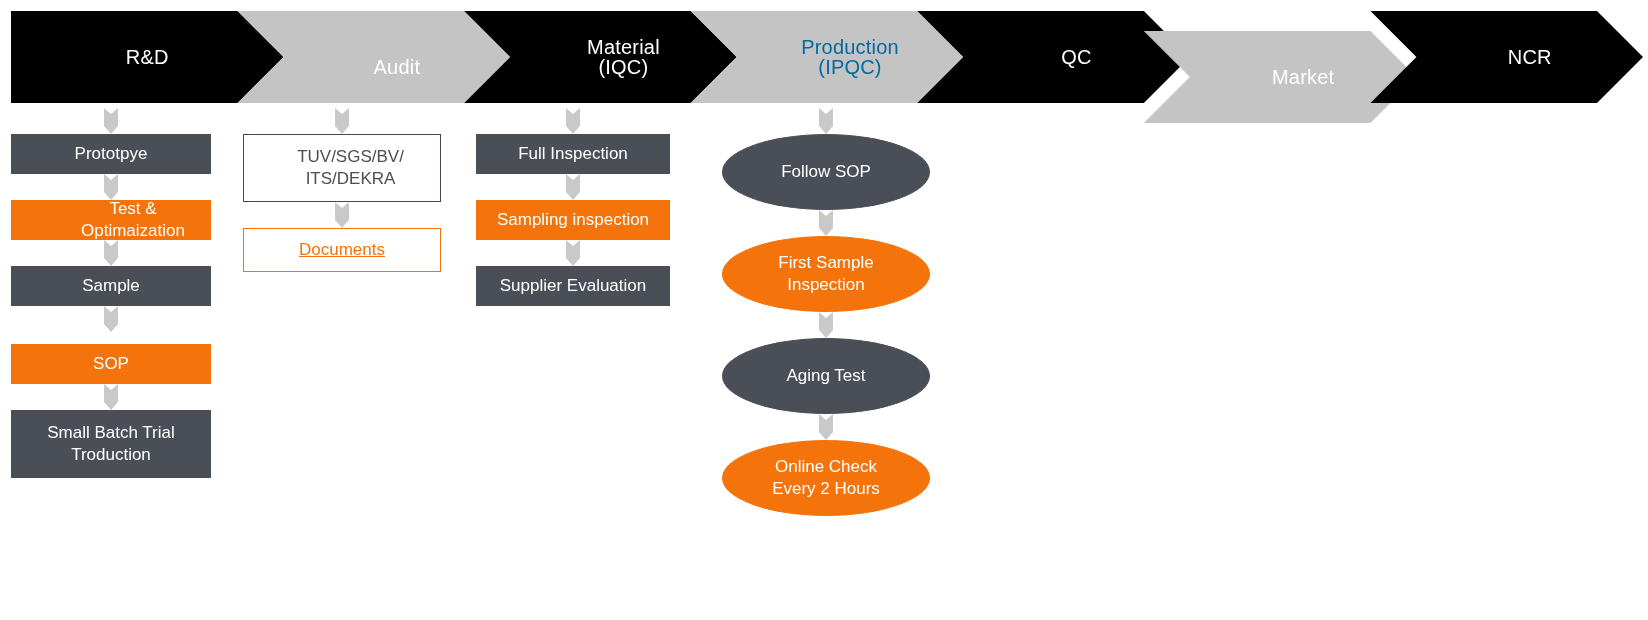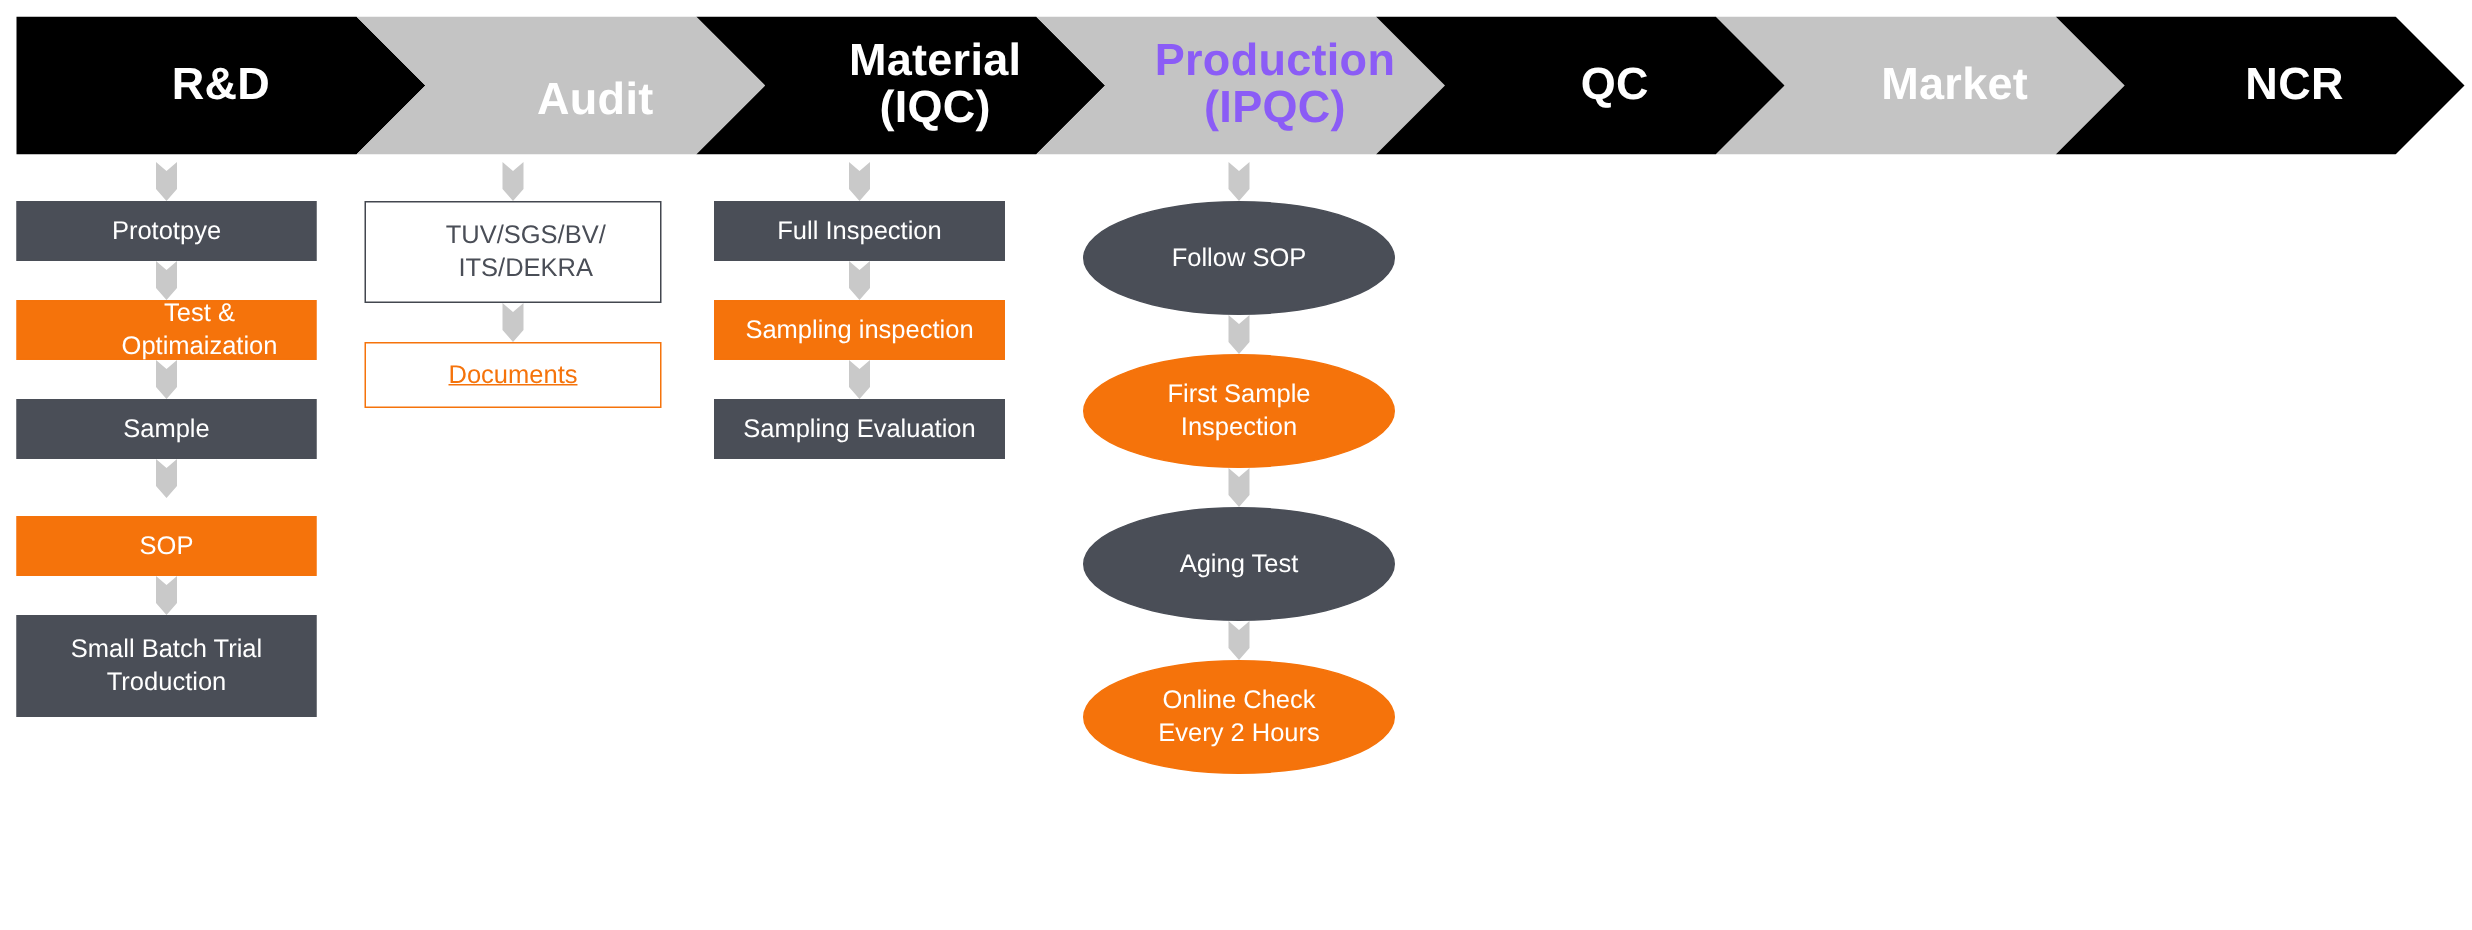--- a/index.html
+++ b/index.html
@@ -28,22 +28,22 @@
     position: absolute;
     top: 0;
     height: 92px;
     display: flex;
     align-items: center;
     justify-content: center;
     box-sizing: border-box;
   }
   .chev-label {
     color: #ffffff;
-    font-weight: bold;
-    font-size: 30px;
+    font-weight: normal;
+    font-size: 20px;
     line-height: 1.02;
     text-align: center;
     letter-spacing: 0.2px;
     white-space: pre-line;
     position: relative;
     z-index: 2;
   }
 
   
   .column {
@@ -121,30 +121,30 @@
       <svg width="1648" height="92" viewBox="0 0 1648 92" style="position: absolute; left: 0px; top: 0px; z-index: 1;">
         <path d="M 464.14285714285717 0 L 690.7142857142858 0 L 736.7142857142858 46 L 690.7142857142858 92 L 464.14285714285717 92 L 510.14285714285717 46 Z" fill="#000000"></path>
       </svg>
       <div class="chev-label" style="position: absolute; left: 510.143px; top: 0px; width: 226.571px; height: 92px; display: flex; align-items: center; justify-content: center; color: rgb(255, 255, 255);">Material
 (IQC)</div>
     </div>
     <div class="chev" style="left: 0px; width: 1648px; pointer-events: none;">
       <svg width="1648" height="92" viewBox="0 0 1648 92" style="position: absolute; left: 0px; top: 0px; z-index: 1;">
         <path d="M 690.7142857142858 0 L 917.2857142857143 0 L 963.2857142857143 46 L 917.2857142857143 92 L 690.7142857142858 92 L 736.7142857142858 46 Z" fill="#C4C4C4"></path>
       </svg>
-      <div class="chev-label" style="position: absolute; left: 736.714px; top: 0px; width: 226.571px; height: 92px; display: flex; align-items: center; justify-content: center; color: #8b5cf6;">Production
+      <div class="chev-label" style="position: absolute; left: 736.714px; top: 0px; width: 226.571px; height: 92px; display: flex; align-items: center; justify-content: center; color: #0369a1;">Production
 (IPQC)</div>
     </div>
     <div class="chev" style="left: 0px; width: 1648px; pointer-events: none;">
       <svg width="1648" height="92" viewBox="0 0 1648 92" style="position: absolute; left: 0px; top: 0px; z-index: 1;">
         <path d="M 917.2857142857143 0 L 1143.857142857143 0 L 1189.857142857143 46 L 1143.857142857143 92 L 917.2857142857143 92 L 963.2857142857143 46 Z" fill="#000000"></path>
       </svg>
       <div class="chev-label" style="position: absolute; left: 963.286px; top: 0px; width: 226.571px; height: 92px; display: flex; align-items: center; justify-content: center; color: rgb(255, 255, 255);">QC</div>
     </div>
-    <div class="chev" style="left: 0px; width: 1648px; pointer-events: none;">
+    <div class="chev" style="left: 0px; width: 1648px; pointer-events: none; margin-top: 20px;">
       <svg width="1648" height="92" viewBox="0 0 1648 92" style="position: absolute; left: 0px; top: 0px; z-index: 1;">
         <path d="M 1143.857142857143 0 L 1370.4285714285716 0 L 1416.4285714285716 46 L 1370.4285714285716 92 L 1143.857142857143 92 L 1189.857142857143 46 Z" fill="#C4C4C4"></path>
       </svg>
       <div class="chev-label" style="position: absolute; left: 1189.86px; top: 0px; width: 226.571px; height: 92px; display: flex; align-items: center; justify-content: center; color: rgb(255, 255, 255);">Market</div>
     </div>
     <div class="chev" style="left: 0px; width: 1648px; pointer-events: none;">
       <svg width="1648" height="92" viewBox="0 0 1648 92" style="position: absolute; left: 0px; top: 0px; z-index: 1;">
         <path d="M 1370.4285714285716 0 L 1597 0 L 1643 46 L 1597 92 L 1370.4285714285716 92 L 1416.4285714285716 46 Z" fill="#000000"></path>
       </svg>
       <div class="chev-label" style="position: absolute; left: 1416.43px; top: 0px; width: 226.571px; height: 92px; display: flex; align-items: center; justify-content: center; color: rgb(255, 255, 255);">NCR</div>
@@ -211,21 +211,21 @@
         <svg width="24" height="26" viewBox="0 0 24 26">
           <path d="M 5 0 L 12 6 L 19 0 L 19 18 L 12 26 L 5 18 Z" fill="#C9C9C9"></path>
         </svg>
       </div>
       <div class="node rect fill-orange" style="width: 194px; height: 40px;"><span>Sampling inspection</span></div>
       <div class="connector">
         <svg width="24" height="26" viewBox="0 0 24 26">
           <path d="M 5 0 L 12 6 L 19 0 L 19 18 L 12 26 L 5 18 Z" fill="#C9C9C9"></path>
         </svg>
       </div>
-      <div class="node rect fill-dark" style="width: 194px; height: 40px;"><span>Sampling Evaluation</span></div>
+      <div class="node rect fill-dark" style="width: 194px; height: 40px;"><span>Supplier Evaluation</span></div>
     </div>
     <div class="column stack" style="left: 722px; width: 208px;">
       <div class="connector">
         <svg width="24" height="26" viewBox="0 0 24 26">
           <path d="M 5 0 L 12 6 L 19 0 L 19 18 L 12 26 L 5 18 Z" fill="#C9C9C9"></path>
         </svg>
       </div>
       <div class="node ellipse fill-dark" style="width: 208px; height: 76px;"><span>Follow SOP</span></div>
       <div class="connector">
         <svg width="24" height="26" viewBox="0 0 24 26">

